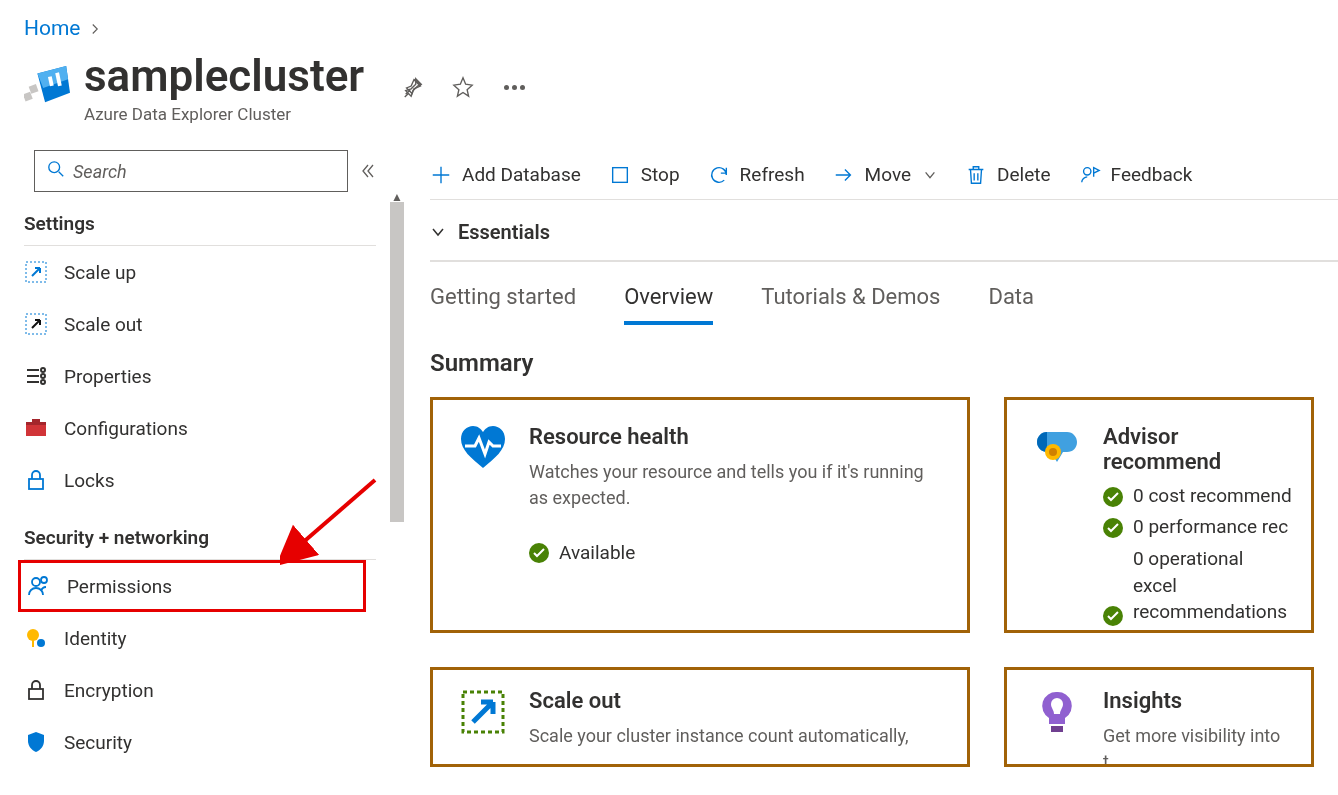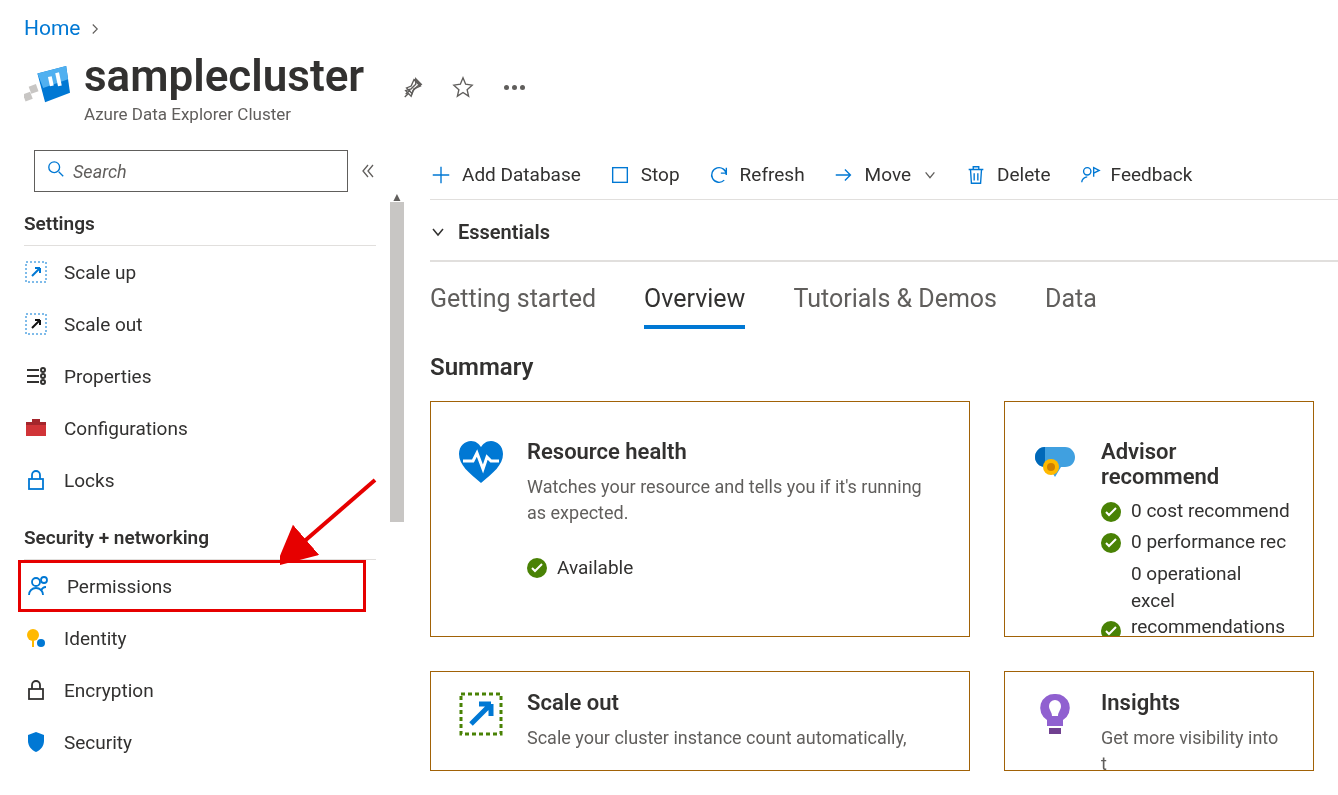--- a/index.html
+++ b/index.html
@@ -57,27 +57,27 @@
     .toolbar { display: flex; align-items: center; height: 50px; border-bottom: 1px solid #e1dfdd; gap: 28px; }
     .tool-btn { display: flex; align-items: center; gap: 10px; font-size: 19px; cursor: pointer; color: #323130; }
     .tool-btn svg { width: 22px; height: 22px; }
     .tool-btn .chev { width: 14px; height: 14px; margin-left: 2px; }
 
     .essentials { display: flex; align-items: center; gap: 12px; padding: 20px 0 16px; border-bottom: 2px solid #e1dfdd; }
     .essentials .chev { width: 16px; height: 16px; }
     .essentials span { font-size: 20px; font-weight: 600; }
 
     .tabs { display: flex; gap: 48px; padding: 22px 0 8px; }
-    .tab { font-size: 25px; color: #605e5c; padding-bottom: 12px; cursor: pointer; }
+    .tab { font-size: 22px; color: #605e5c; padding-bottom: 12px; cursor: pointer; }
     .tab.active { color: #323130; font-weight: 400; border-bottom: 4px solid #0078d4; }
 
     .section-title { font-size: 24px; font-weight: 600; margin-top: 16px; }
 
     .cards { display: flex; gap: 34px; margin-top: 20px; }
-    .card { border: 1px solid #a16207; padding: 37px 26px; display: flex; gap: 22px; }
+    .card { border: 3px solid #a16207; padding: 24px 26px; display: flex; gap: 22px; }
     .card.w1 { width: 540px; height: 236px; }
     .card.w2 { width: 310px; height: 236px; overflow: hidden; }
     .card.w2b { width: 310px; height: 100px; overflow: hidden; }
     .card.short { height: 100px; padding-top: 18px; }
     .card-icon { width: 48px; flex-shrink: 0; }
     .card-body h3 { font-size: 22px; font-weight: 600; margin-bottom: 10px; }
     .card-body p { font-size: 18px; color: #605e5c; line-height: 1.45; }
     .status-line { display: flex; align-items: center; gap: 10px; margin-top: 30px; }
     .status-line span { font-size: 19px; }
     .check-circle { width: 20px; height: 20px; }

